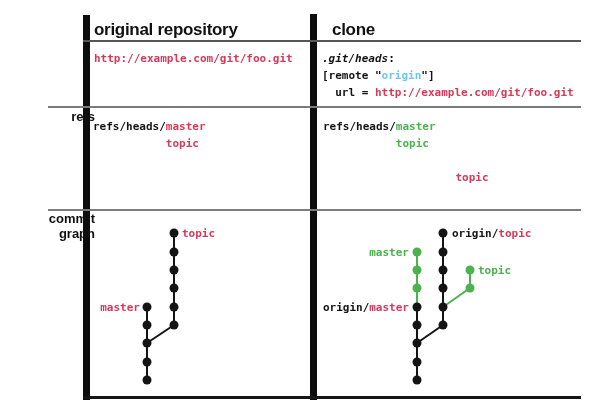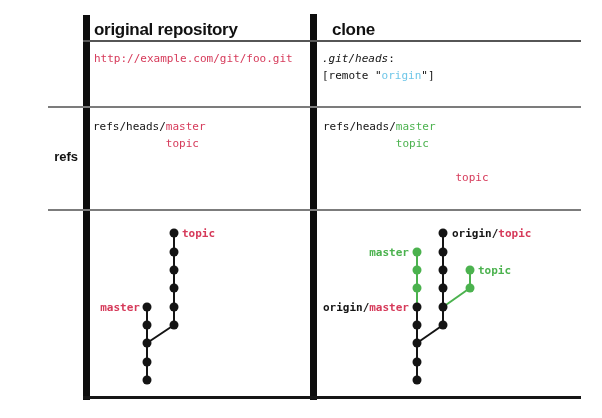--- a/index.html
+++ b/index.html
@@ -1,23 +1,23 @@
 <!DOCTYPE html>
 <html><head>
 <meta charset="utf-8">
 <style>
   html,body{margin:0;padding:0;background:#fff;}
   .page{position:relative;width:602px;height:418px;background:#ffffff;overflow:hidden;
         font-family:"Liberation Sans",sans-serif;}
   .vbar{position:absolute;width:7px;background:#0d0d0d;}
   .hline{position:absolute;height:2px;}
   .title{position:absolute;font-size:17px;font-weight:bold;letter-spacing:-0.3px;color:#111;}
-  .rowlabel{position:absolute;left:0;width:78px;text-align:right;
-            font-size:13px;font-weight:600;color:#111;margin-top:40px;}
-  .mono{position:absolute;font-family:"DejaVu Sans Mono",monospace;font-weight:normal;
+  .rowlabel{position:absolute;left:17px;width:78px;text-align:right;
+            font-size:13px;font-weight:600;color:#111;}
+  .mono{position:absolute;font-family:"DejaVu Sans Mono",monospace;font-weight:bold;
         font-size:11px;line-height:17px;color:#141414;}
   .mono .ln{white-space:pre;height:17px;}
   .graph-svg{position:absolute;left:0;top:0;}
   .graph-svg text{font-family:"DejaVu Sans Mono",monospace;font-weight:bold;font-size:11px;}
 </style>
 </head>
 <body>
 
 <div class="page">
 
@@ -26,32 +26,34 @@
 
   <div class="hline" style="left:83px;top:40px;width:498px;background:#565656;"></div>
   <div class="hline" style="left:48px;top:106px;width:533px;background:#7c7c7c;"></div>
   <div class="hline" style="left:48px;top:209px;width:533px;background:#7c7c7c;"></div>
   <div class="hline" style="left:83px;top:396px;width:498px;height:3px;background:#161616;"></div>
 
   <div class="title" style="left:94px;top:20px;">original repository</div>
   <div class="title" style="left:324px;top:20px;margin-left:8px;">clone</div>
 
   <div class="rowlabel" style="top:109px;">refs</div>
+  <div class="rowlabel" style="top:211px;">commit graph</div>
 
   <div class="mono" style="left:94px;top:50px;">
       <div class="ln"><span style="color: rgb(214, 58, 90);">http://example.com/git/foo.git</span></div>
     </div>
   <div class="mono" style="left:93px;top:118px;">
       <div class="ln"><span style="color: rgb(20, 20, 20);">refs/heads/</span><span style="color: rgb(214, 58, 90);">master</span></div>
       <div class="ln"><span style="color: rgb(20, 20, 20);">           </span><span style="color: rgb(214, 58, 90);">topic</span></div>
     </div>
 
   <div class="mono" style="left:322px;top:50px;">
       <div class="ln"><span style="color: rgb(20, 20, 20); font-style: italic;">.git/heads</span><span style="color: rgb(20, 20, 20);">:</span></div>
       <div class="ln"><span style="color: rgb(20, 20, 20);">[remote "</span><span style="color: rgb(110, 198, 232);">origin</span><span style="color: rgb(20, 20, 20);">"]</span></div>
+      <div class="ln"><span style="color: rgb(20, 20, 20);">  url = </span><span style="color: rgb(214, 58, 90);">http://example.com/git/foo.git</span></div>
     </div>
   <div class="mono" style="left:323px;top:118px;">
       <div class="ln"><span style="color: rgb(20, 20, 20);">refs/heads/</span><span style="color: rgb(75, 178, 78);">master</span></div>
       <div class="ln"><span style="color: rgb(20, 20, 20);">           </span><span style="color: rgb(75, 178, 78);">topic</span></div>
       <div class="ln">&nbsp;</div>
       <div class="ln"><span style="color: rgb(20, 20, 20);">                    </span><span style="color: rgb(214, 58, 90);">topic</span></div>
     </div>
 
   <svg class="graph-svg" id="graph-svg" width="602" height="418">
       <g>

